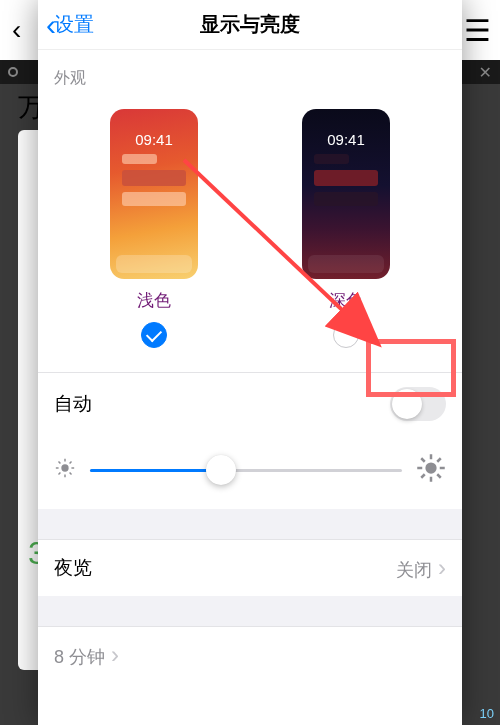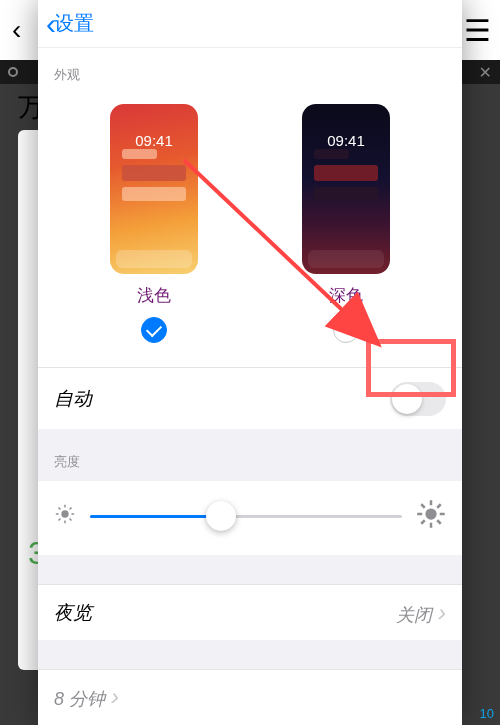--- a/index.html
+++ b/index.html
@@ -7,54 +7,54 @@
     
     .bg-bar { position: absolute; top: 0; left: 0; right: 0; height: 60px; background: #fff; display: flex; align-items: center; justify-content: space-between; padding: 0 12px; }
     .bg-back { font-size: 28px; color: #000; }
     .bg-menu { font-size: 30px; color: #000; letter-spacing: -3px;}
     .bg-dark { position: absolute; top: 60px; left: 0; right: 0; height: 24px; background: #1a1a1a; display:flex; justify-content:space-between; align-items:center; padding: 0 8px;}
     .bg-close { color:#888; font-size:16px;}
     .bg-dot { width:10px;height:10px;border:2px solid #888;border-radius:50%;}
     .bg-text { position: absolute; top: 90px; left: 18px; font-size: 26px; color: #000; font-weight:500; }
     .bg-card { position: absolute; top: 130px; left: 18px; width: 200px; height: 540px; background: #fff; border-radius: 6px; }
     .bg-3 { position: absolute; top: 535px; left: 28px; font-size: 32px; color: #4caf50; font-weight: 500; }
-    .bg-pg { position: absolute; bottom: 4px; right: 6px; color: #0ea5e9; font-size: 13px; }
+    .bg-pg { position: absolute; bottom: 4px; right: 6px; color: #7dd3fc; font-size: 13px; }
     .watermark { position:absolute; bottom:18px; right:68px; color:rgba(255,255,255,0.25); font-size:22px; font-weight:bold; font-style:italic; letter-spacing:1px;}
     
     .sheet { position: absolute; top: 0; left: 38px; right: 38px; bottom: 0; background: #fff; box-shadow: 0 0 30px rgba(0,0,0,0.4); display: flex; flex-direction: column; }
     
     .nav { position: relative; height: 50px; display: flex; align-items: center; border-bottom: 1px solid #eee; }
     .back { position: absolute; left: 8px; display: flex; align-items: center; color: #007aff; font-size: 20px; }
     .back-chev { font-size: 30px; font-weight: 300; margin-right: -2px; line-height: 1; }
     .title { margin: 0 auto; font-size: 20px; font-weight: 600; color: #000; }
     
-    .section-h { padding: 18px 16px 10px; font-size: 13px; color: #8e8e93; background: #fff; }
+    .section-h { padding: 18px 16px 10px; font-size: 16px; color: #8e8e93; background: #fff; }
     .section-h.gray { background: #f2f2f6; padding-top: 24px; }
     
     .appearance { padding: 10px 20px 24px; display: flex; justify-content: space-around; background: #fff; }
     .opt { display: flex; flex-direction: column; align-items: center; }
     .thumb { width: 88px; height: 170px; border-radius: 14px; position: relative; overflow: hidden; margin-bottom: 10px; }
     .thumb.light { background: linear-gradient(170deg, #d93838 0%, #e65a2e 35%, #f4a03a 70%, #f8d070 100%); }
     .thumb.dark  { background: linear-gradient(180deg, #0a0a1a 0%, #141030 45%, #3a1330 70%, #72202c 100%); }
-    .t-time { position: absolute; top: 28px; width: 100%; text-align: center; color: #fff; font-size: 15px; font-weight: 500; }
+    .t-time { position: absolute; top: 22px; width: 100%; text-align: center; color: #fff; font-size: 15px; font-weight: 500; }
     .t-lines { position: absolute; top: 45px; left: 12px; right: 12px; }
     .t-line { height: 10px; border-radius: 3px; margin-bottom: 6px; }
     .thumb.light .t-line { background: rgba(255,210,180,0.6); }
     .thumb.light .t-line.b { background: rgba(200,80,60,0.85); }
     .thumb.dark .t-line { background: rgba(120,30,40,0.9); }
     .thumb.dark .t-line.s { background: rgba(40,20,40,0.8); }
     .t-dock { position:absolute; bottom:6px; left:6px; right:6px; height:18px; border-radius:6px; }
     .thumb.light .t-dock { background: rgba(255,255,255,0.22);}
     .thumb.dark .t-dock { background: rgba(255,255,255,0.08);}
     .opt-label { font-size: 17px; color: #701a75; margin-bottom: 10px; }
     .radio { width: 26px; height: 26px; border-radius: 50%; border: 1.5px solid #c8c8cc; display: flex; align-items: center; justify-content: center; }
     .radio.on { background: #007aff; border-color: #007aff; }
     .radio.on::after { content: ""; width: 12px; height: 7px; border-left: 2.5px solid #fff; border-bottom: 2.5px solid #fff; transform: rotate(-45deg) translate(1px,-1px); }
     
-    .row { display: flex; align-items: center; justify-content: space-between; padding: 14px 16px; background: #fff; border-top: 0.5px solid #e3e3e6; font-size: 19px; color: #000; min-height: 56px; font-style: italic;}
+    .row { display: flex; align-items: center; justify-content: space-between; padding: 14px 16px; background: #fff; border-top: 0.5px solid #e3e3e6; font-size: 19px; color: #000; min-height: 56px;}
     .row .val { color: #8e8e93; display: flex; align-items: flex-end; font-size: 18px;}
     .chev-r { color: #c7c7cc; font-size: 24px; margin-left: 6px; font-weight: 300; }
     
     .toggle { width: 56px; height: 34px; background: #e9e9eb; border-radius: 17px; position: relative; }
     .toggle-knob { position: absolute; top: 2px; left: 2px; width: 30px; height: 30px; background: #fff; border-radius: 50%; box-shadow: 0 2px 4px rgba(0,0,0,0.2), 0 0 1px rgba(0,0,0,0.1); }
     
     .highlight { position: absolute; border: 5px solid #f66; pointer-events: none; }
     .hl-box { right: 6px; width: 90px; height: 58px; top: 339px;}
     
     .arrow-svg { position: absolute; top: 152px; left: 138px; pointer-events: none; }
@@ -86,20 +86,21 @@
 <div class="bg-pg">10</div>
 <div class="watermark">Bai𝔟</div>
 
 <div class="sheet">
 
   <div class="nav">
     <div class="back">
       <span class="back-chev">‹</span>
       <span>设置</span>
     </div>
+    <div class="title">显示与亮度</div>
   </div>
 
   <div class="section-h">外观</div>
 
   <div class="appearance">
     <div class="opt">
       <div class="thumb light">
         <div class="t-time">09:41</div>
         <div class="t-lines">
             <div class="t-line" style="width:55%"></div>
@@ -126,21 +127,20 @@
     </div>
   </div>
 
   <div class="row" style="position:relative;">
     <span>自动</span>
     <div class="toggle">
       <div class="toggle-knob"></div>
     </div>
   </div>
 
-  <div class="section-h gray">亮度</div>
 
   <div class="slider-row">
     <span class="sun small">
       <svg viewBox="0 0 24 24" fill="currentColor">
           <circle cx="12" cy="12" r="4"></circle>
           <g stroke="currentColor" stroke-width="1.6">
             <line x1="12" y1="2" x2="12" y2="5"></line>
             <line x1="12" y1="19" x2="12" y2="22"></line>
             <line x1="2" y1="12" x2="5" y2="12"></line>
             <line x1="19" y1="12" x2="22" y2="12"></line>

